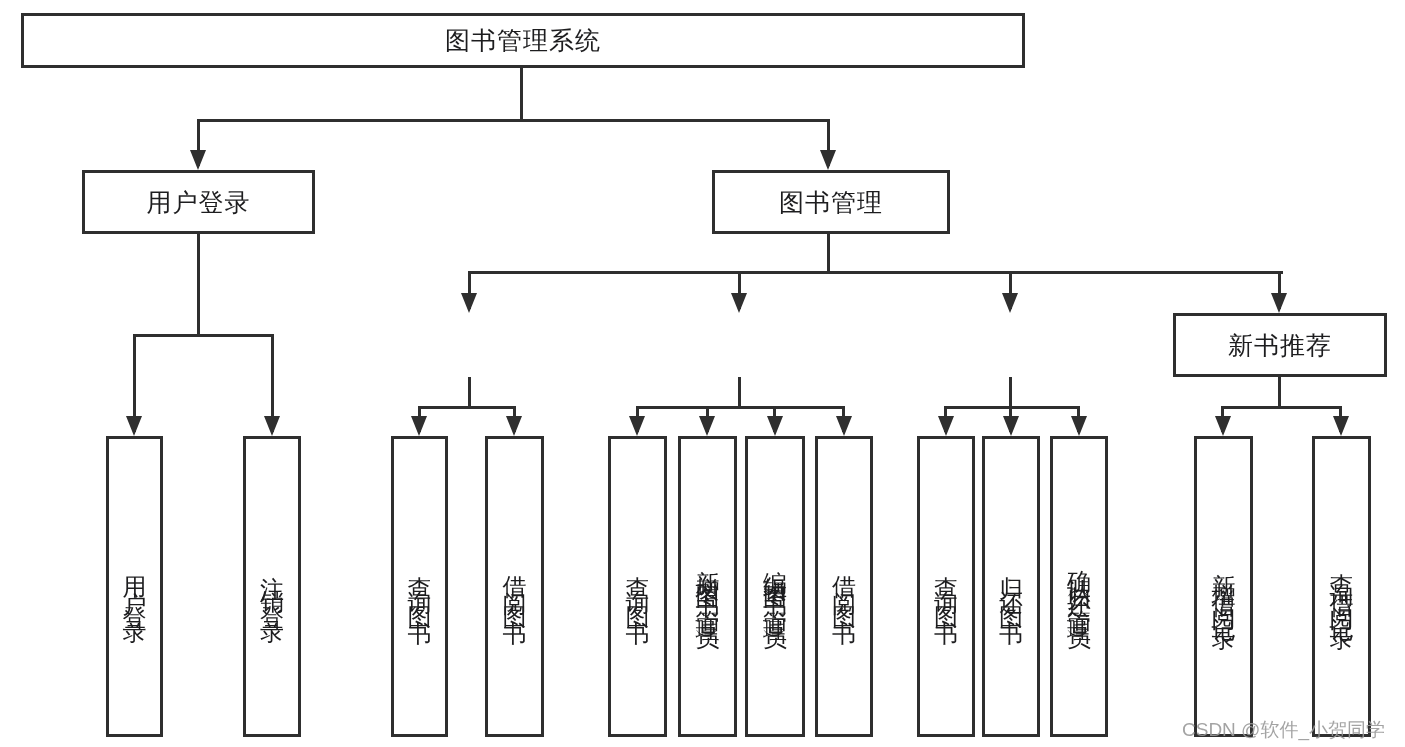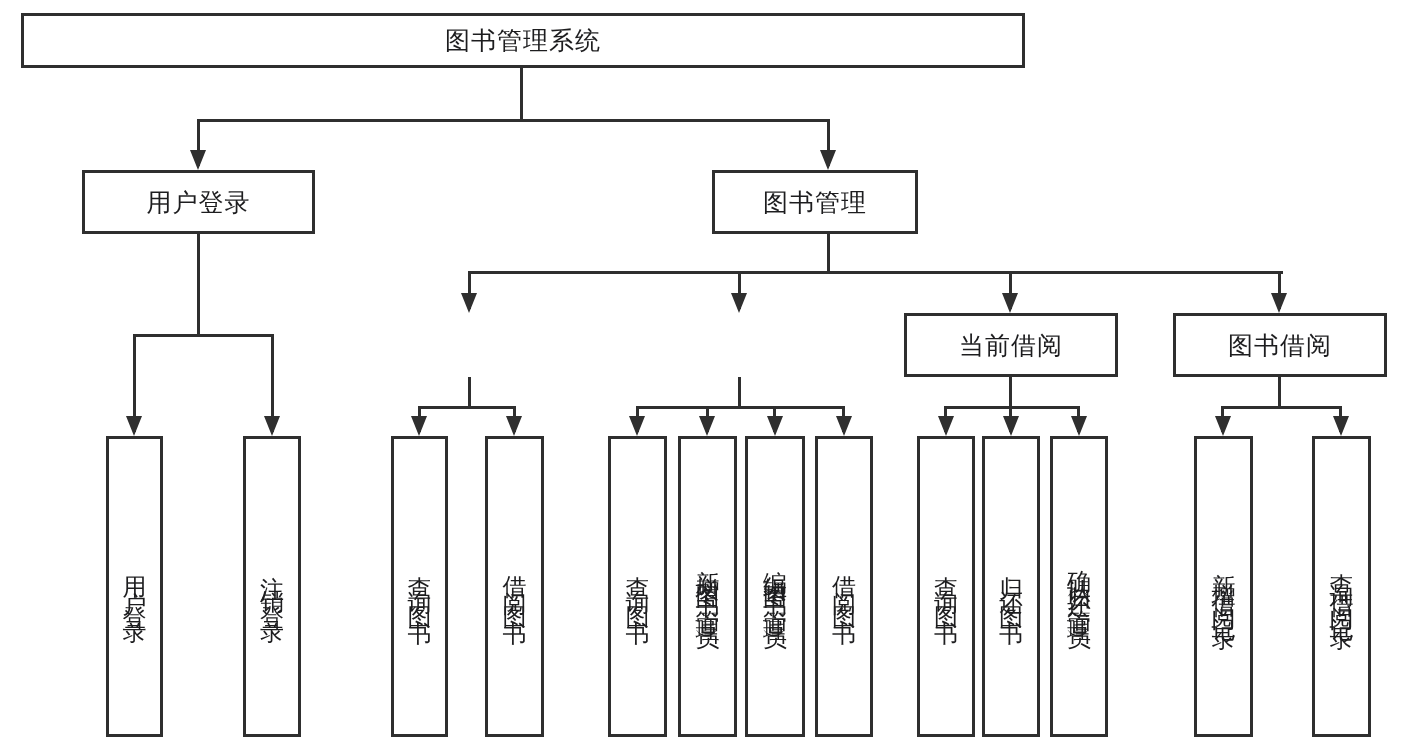--- a/index.html
+++ b/index.html
@@ -49,21 +49,21 @@
   <div class="vline" style="left:520px;top:68px;width:3px;height:51px;"></div>
   <div class="hline" style="left:197px;top:119px;width:633px;height:3px;"></div>
   <div class="vline" style="left:197px;top:119px;width:3px;height:47px;"></div>
   <div class="arrow" style="left:190px;top:150px;"></div>
   <div class="vline" style="left:827px;top:119px;width:3px;height:47px;"></div>
   <div class="arrow" style="left:820px;top:150px;"></div>
 
   <div class="box" style="left:82px;top:170px;width:233px;height:64px;">
     <span class="hlabel">用户登录</span>
   </div>
-  <div class="box" style="left:712px;top:170px;width:206px;height:64px;">
+  <div class="box" style="left:712px;top:170px;width:238px;height:64px;">
     <span class="hlabel">图书管理</span>
   </div>
 
   <div class="vline" style="left:197px;top:234px;width:3px;height:100px;"></div>
   <div class="hline" style="left:133px;top:334px;width:141px;height:3px;"></div>
   <div class="vline" style="left:133px;top:334px;width:3px;height:98px;"></div>
   <div class="arrow" style="left:126px;top:416px;"></div>
   <div class="vline" style="left:271px;top:334px;width:3px;height:98px;"></div>
   <div class="arrow" style="left:264px;top:416px;"></div>
 
@@ -71,25 +71,22 @@
   <div class="hline" style="left:468px;top:271px;width:815px;height:3px;"></div>
   <div class="vline" style="left:468px;top:271px;width:3px;height:38px;"></div>
   <div class="arrow" style="left:461px;top:293px;"></div>
   <div class="vline" style="left:738px;top:271px;width:3px;height:38px;"></div>
   <div class="arrow" style="left:731px;top:293px;"></div>
   <div class="vline" style="left:1009px;top:271px;width:3px;height:38px;"></div>
   <div class="arrow" style="left:1002px;top:293px;"></div>
   <div class="vline" style="left:1278px;top:271px;width:3px;height:38px;"></div>
   <div class="arrow" style="left:1271px;top:293px;"></div>
 
-  <div class="box" style="left:904px;top:313px;width:214px;height:64px;">
-    <span class="hlabel">当前借阅</span>
-  </div>
   <div class="box" style="left:1173px;top:313px;width:214px;height:64px;">
-    <span class="hlabel">图书借阅</span>
+    <span class="hlabel">新书推荐</span>
   </div>
 
   <div class="vline" style="left:468px;top:377px;width:3px;height:29px;"></div>
   <div class="hline" style="left:418px;top:406px;width:98px;height:3px;"></div>
   <div class="vline" style="left:418px;top:406px;width:3px;height:26px;"></div>
   <div class="arrow" style="left:411px;top:416px;"></div>
   <div class="vline" style="left:513px;top:406px;width:3px;height:26px;"></div>
   <div class="arrow" style="left:506px;top:416px;"></div>
 
   <div class="vline" style="left:738px;top:377px;width:3px;height:29px;"></div>
@@ -156,14 +153,15 @@
     <span class="vlabel ls-l">确认归还（管理员）</span>
   </div>
 
   <div class="box" style="left:1194px;top:436px;width:59px;height:301px;">
     <span class="vlabel ls-m">新增借阅记录</span>
   </div>
   <div class="box" style="left:1312px;top:436px;width:59px;height:301px;">
     <span class="vlabel ls-m">查询借阅记录</span>
   </div>
 
+  <div id="watermark">CSDN @软件_小贺同学</div>
 
 </div>
 
 </body></html>

